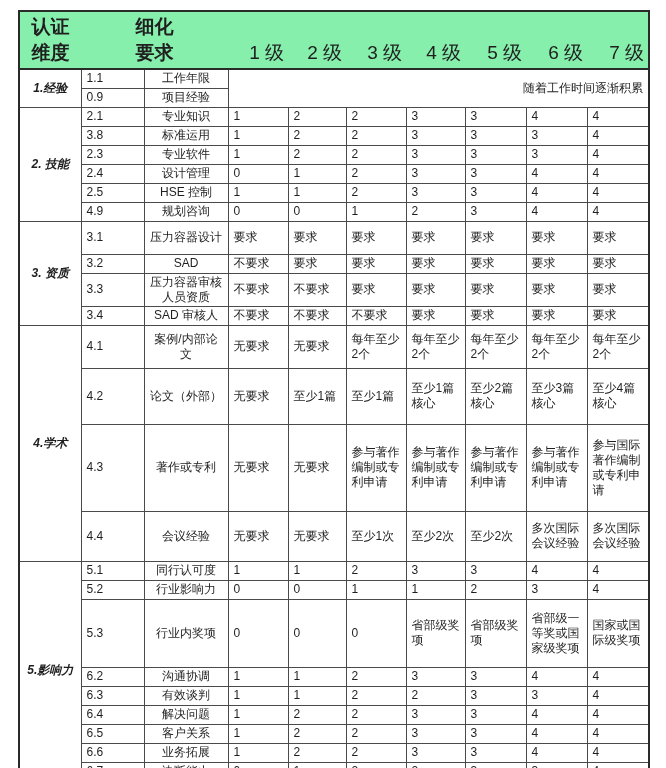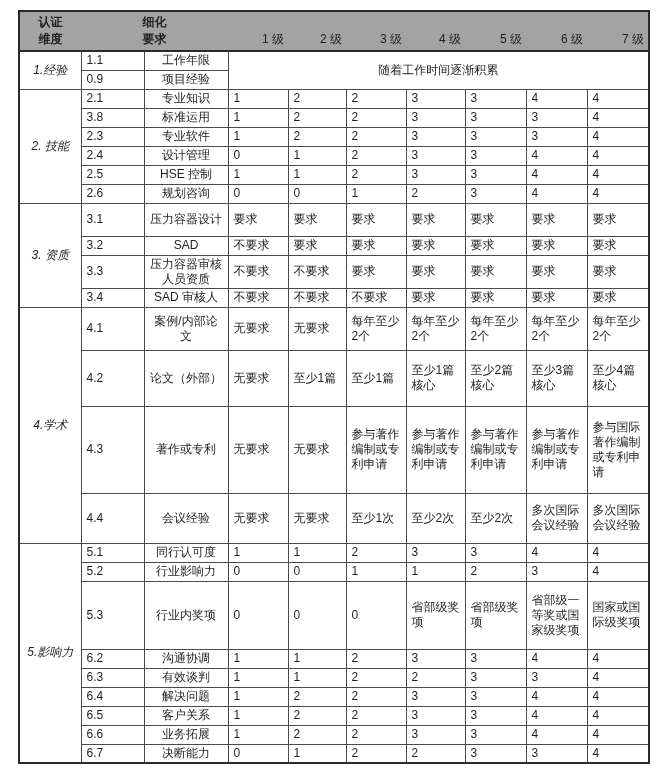--- a/index.html
+++ b/index.html
@@ -27,24 +27,24 @@
     border: 1px solid #4a4a4a;
     font-size: 12px;
     line-height: 1.25;
     vertical-align: middle;
     padding: 1px 5px;
     word-break: break-all;
     overflow: hidden;
   }
   
   table.cert th {
-    background: #a3a3a3;
+    background: #86efac;
     border: none;
     border-bottom: 2px solid #2a2a2a;
-    font-size: 12px;
+    font-size: 19px;
     padding: 2px 4px;
     box-sizing: border-box;
   }
   th.hmain {
     font-weight: bold;
     white-space: pre-line;
     text-align: center;
     vertical-align: middle;
   }
   th.hdim { border-right: 1px solid #4a4a4a; }
@@ -59,30 +59,30 @@
   tr.header-row { height: 38px; }
   
   tbody tr { height: 19px; }
   tr[data-row="3.1"], tr[data-row="3.3"] { height: 33px; }
   tr[data-row="4.1"] { height: 43px; }
   tr[data-row="4.2"] { height: 56px; }
   tr[data-row="4.3"] { height: 87px; }
   tr[data-row="4.4"] { height: 50px; }
   tr[data-row="5.3"] { height: 68px; }
   td.section-cell {
-    font-weight: normal;
+    font-weight: bold;
     font-style: italic;
     text-align: center;
     font-size: 13px;
     padding: 1px 2px;
   }
   td.num-cell { text-align: left; padding-left: 7px; }
   td.name-cell { text-align: center; padding: 1px 4px; }
   td.val-cell { text-align: left; padding: 1px 6px; }
-  td.note-cell { text-align: center; }
+  td.note-cell { text-align: right; }
 </style>
 </head>
 <body>
 
 <div class="page">
   <table class="cert">
     <colgroup>
       <col style="width:62px">
         <col style="width:63px">
         <col style="width:84px">
@@ -170,21 +170,21 @@
           <td class="name-cell">HSE 控制</td>
           <td class="val-cell">1</td>
           <td class="val-cell">1</td>
           <td class="val-cell">2</td>
           <td class="val-cell">3</td>
           <td class="val-cell">3</td>
           <td class="val-cell">4</td>
           <td class="val-cell">4</td>
         </tr>
         <tr data-row="2.6">
-          <td class="num-cell">2.6</td>
+          <td class="num-cell">4.9</td>
           <td class="name-cell">规划咨询</td>
           <td class="val-cell">0</td>
           <td class="val-cell">0</td>
           <td class="val-cell">1</td>
           <td class="val-cell">2</td>
           <td class="val-cell">3</td>
           <td class="val-cell">4</td>
           <td class="val-cell">4</td>
         </tr>
         <tr data-row="3.1">

